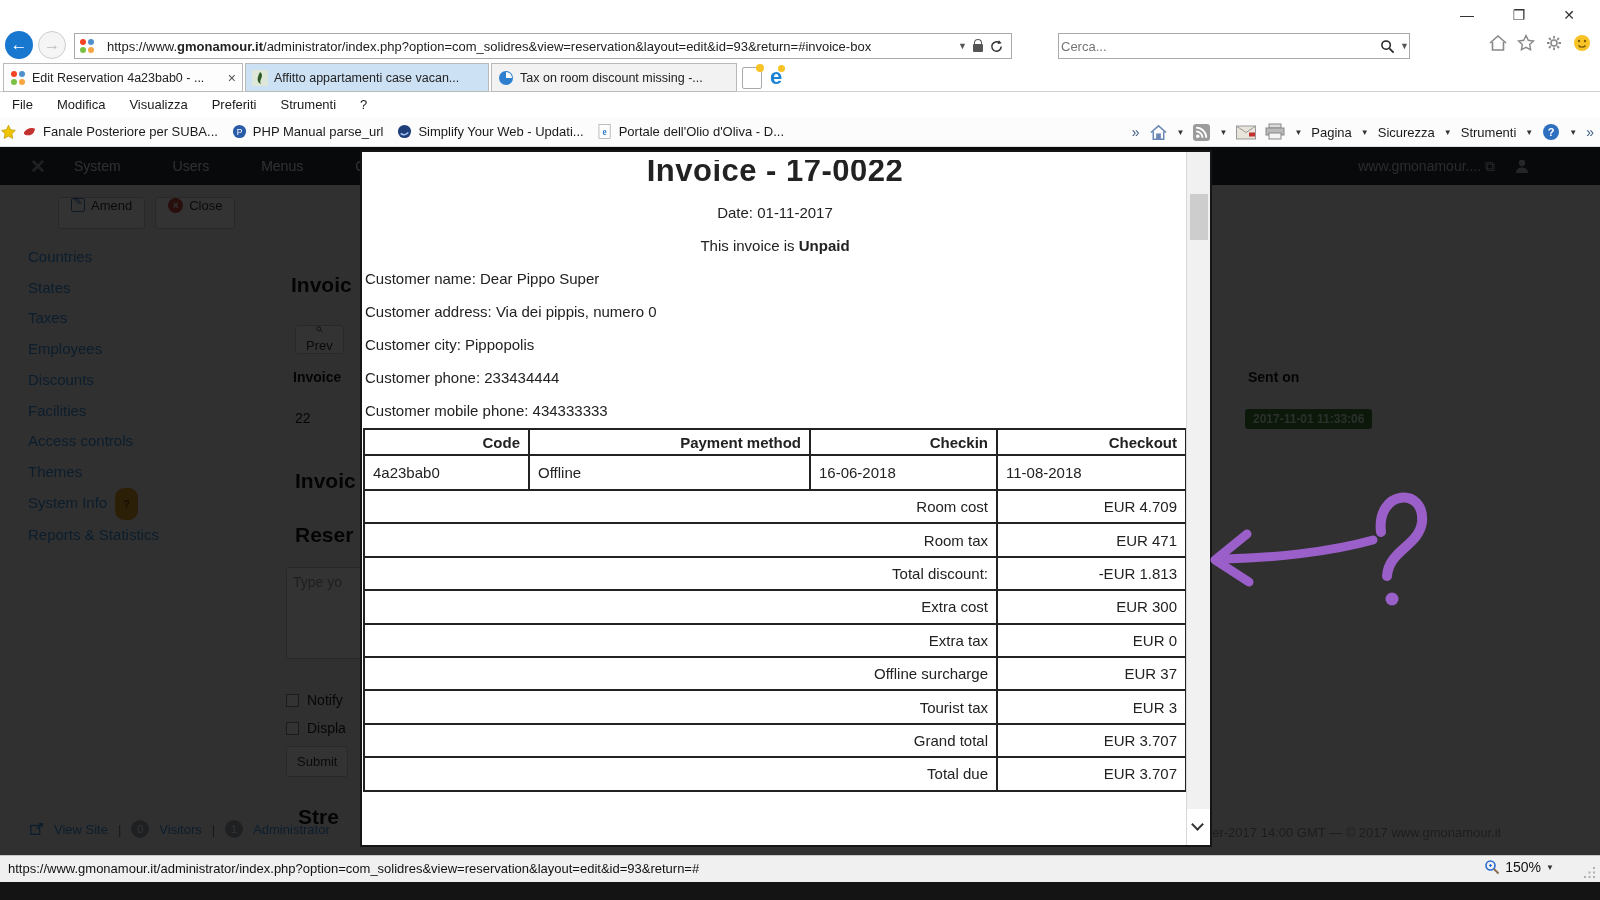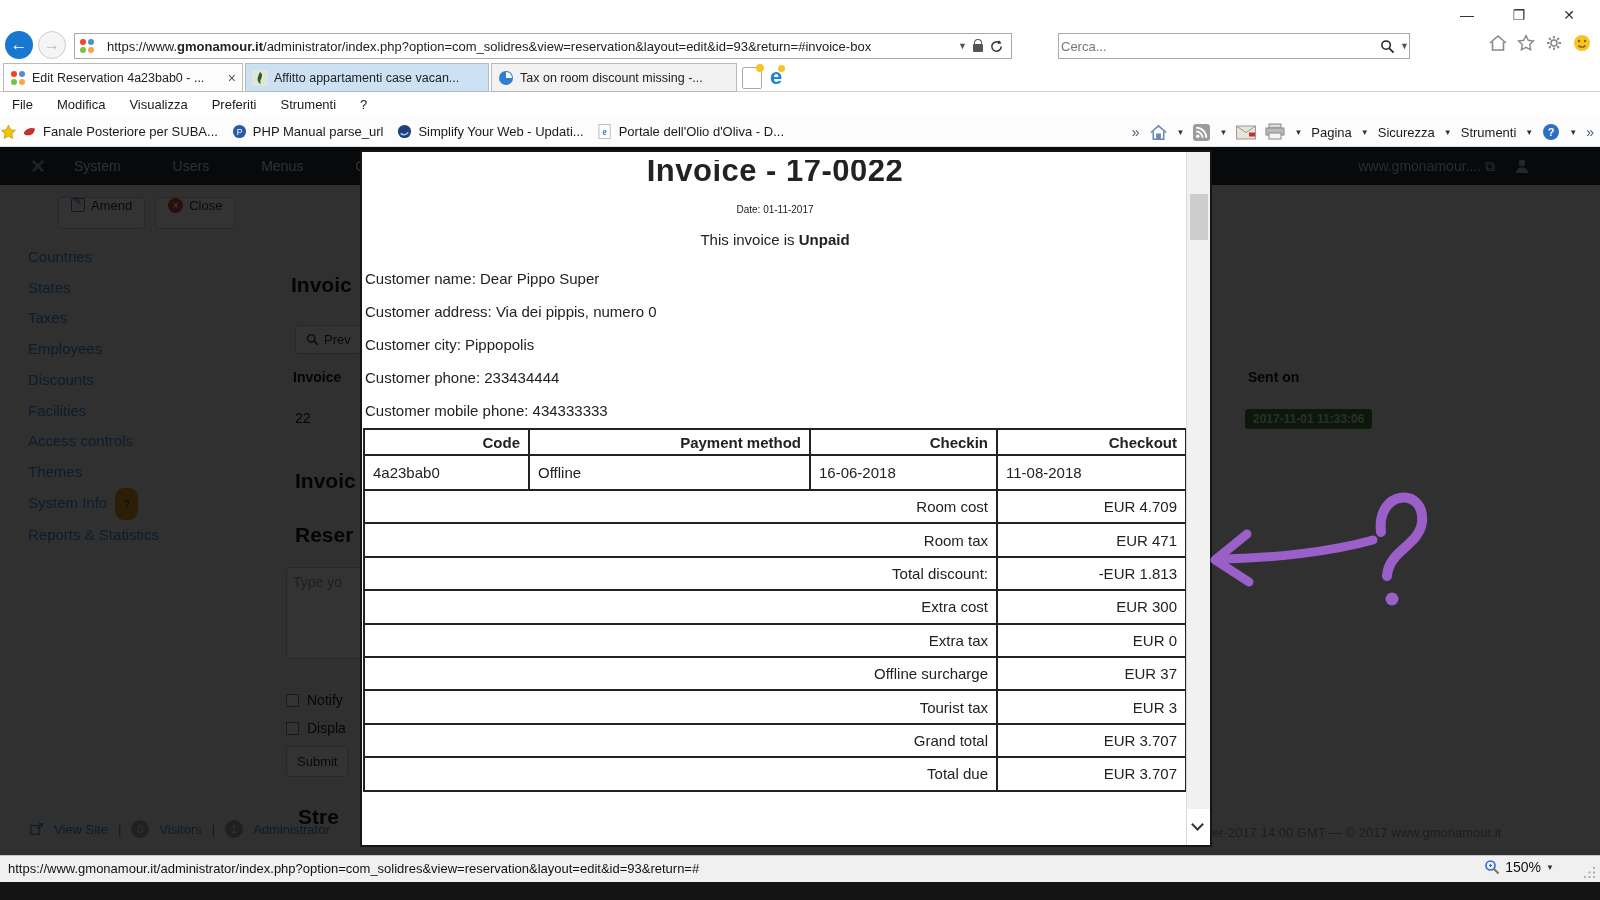--- a/index.html
+++ b/index.html
@@ -98,21 +98,21 @@
   .jcopy { position:absolute; top:678px; left:1205px; font-size:13px; color:#8a8f94; white-space:nowrap; }
 
   .overlay { position:absolute; top:147px; left:0; width:1600px; height:708px;
              background:rgba(0,0,0,0.80); z-index:5; }
 
   
   .modal { position:absolute; left:360px; top:150px; width:852px; height:697px; background:#fff;
            border:2px solid #151515; z-index:10; overflow:hidden; }
   .mcontent { position:absolute; left:0; top:0; width:826px; height:693px; overflow:hidden; color:#222;margin-top:8px; }
   .mtitle { margin-top:-7px; text-align:center; font-size:31px; font-weight:bold; letter-spacing:0.5px; }
-  .mdate { margin-top:15px; text-align:center; font-size:10px; }
+  .mdate { margin-top:15px; text-align:center; font-size:15px; }
   .mstatus { margin-top:16px; text-align:center; font-size:15px; }
   .mstatus b { font-weight:bold; }
   .cust { position:absolute; top:102px; left:3px; font-size:15px; }
   .cust div { line-height:33px; height:33px; }
   table.inv { position:absolute; top:268px; left:1px; width:822px; border-collapse:collapse;
               table-layout:fixed; font-size:15px; color:#222; }
   table.inv th, table.inv td { border:2px solid #222; padding:0 8px; overflow:hidden; white-space:nowrap; }
   table.inv th { height:26px; text-align:right; font-weight:bold; }
   td.bk { height:35px; text-align:left; }
   td.feelabel { height:33.4px; text-align:right; padding-right:10px; }
@@ -382,21 +382,21 @@
       <span class="sitem">Employees</span>
       <span class="sitem">Discounts</span>
       <span class="sitem">Facilities</span>
       <span class="sitem">Access controls</span>
       <span class="sitem">Themes</span>
       <span class="sitem"><span>System Info</span><span class="sbadge">?</span></span>
       <span class="sitem">Reports &amp; Statistics</span>
     </div>
 
     <div class="ph" style="left:291px;top:126px;font-size:21px;">Invoic</div>
-    <div class="pbtn" style="left:295px;top:178px;">
+    <div class="pbtn" style="left:295px;top:178px;flex-direction:column;">
       <svg width="13" height="13" viewBox="0 0 16 16">
           <circle cx="6.5" cy="6.5" r="4.5" stroke="#333" fill="none" stroke-width="1.8"></circle>
           <path d="M10 10l4.5 4.5" stroke="#333" stroke-width="2"></path>
         </svg>
       <span>Prev</span>
     </div>
     <div class="colhead" style="left:293px;top:222px;">Invoice</div>
     <div class="cellval" style="left:295px;top:263px;">22</div>
     <div class="colhead" style="left:1248px;top:222px;">Sent on</div>
     <div class="greenbadge" style="left:1245px;top:262px;">2017-11-01 11:33:06</div>

